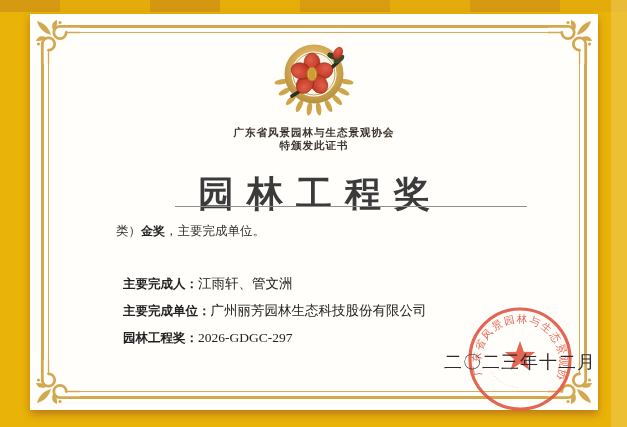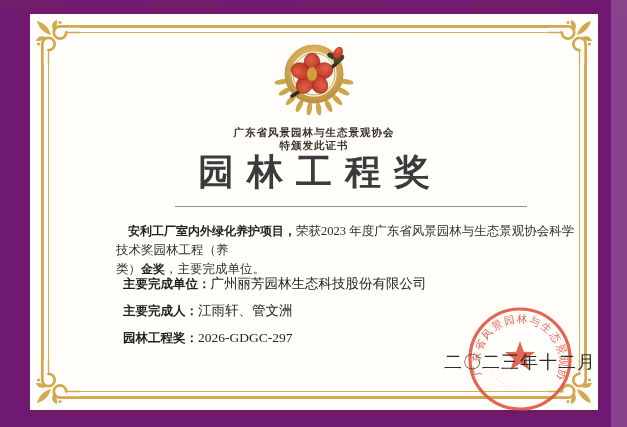--- a/index.html
+++ b/index.html
@@ -1,18 +1,18 @@
 <!DOCTYPE html>
 <html><head>
 <meta charset="utf-8">
 <style>
   html,body{margin:0;padding:0;background:#b9b9b9;}
   .stage{
     position:relative;width:627px;height:427px;overflow:hidden;
-    background:#701a75;
+    background:#eab308;
     font-family:"Liberation Serif","DejaVu Serif",serif;
   }
   .photo-edge-top{
     position:absolute;left:0;top:0;width:100%;height:12px;
     background:linear-gradient(90deg,
       rgba(120,40,60,.18) 0 60px, rgba(120,40,60,.05) 60px 150px,
       rgba(120,40,60,.20) 150px 220px, rgba(120,40,60,.04) 220px 300px,
       rgba(120,40,60,.16) 300px 390px, rgba(120,40,60,.06) 390px 470px,
       rgba(120,40,60,.18) 470px 560px, rgba(120,40,60,.05) 560px 627px);
   }
@@ -35,21 +35,21 @@
   .corner.tl{left:6px;top:6px;}
   .corner.tr{right:6px;top:6px;transform:rotate(90deg);}
   .corner.br{right:6px;bottom:6px;transform:rotate(180deg);}
   .corner.bl{left:6px;bottom:6px;transform:rotate(270deg);}
   
   .emblem-wrap{position:absolute;left:0;top:22px;width:100%;text-align:center;}
   .org-caption{margin-top:2px;font-weight:700;color:#3c342c;font-size:10.5px;
     letter-spacing:1px;line-height:13px;font-family:"Liberation Serif","DejaVu Serif",serif;}
   
   .award-title{
-    position:absolute;left:0;top:134px;width:100%;text-align:center;
+    position:absolute;left:0;top:156px;width:100%;text-align:center;
     font-size:36px;font-weight:600;color:#3b3b3b;letter-spacing:13px;text-indent:13px;
   }
   .divider{position:absolute;left:145px;top:192px;width:352px;height:1px;background:#8f8f8f;}
   
   .body-text{
     position:absolute;left:86px;top:208px;width:466px;
     font-size:12.5px;line-height:19px;color:#2f2f2f;text-align:left;
   }
   .body-text .ln1{text-indent:12px;}
   .seg-b{font-weight:700;color:#1f1f1f;font-family:"Liberation Sans","DejaVu Sans",sans-serif;font-size:12px;}
@@ -218,30 +218,29 @@
         <path d="M42,33 V43 M44,32 V44 M46,33 V43" stroke="#b2842a" stroke-width=".8"></path>
       </svg>
       <div class="org-caption">广东省风景园林与生态景观协会</div>
       <div class="org-caption" style="margin-top:0">特颁发此证书</div>
     </div>
 
     <div class="award-title">园林工程奖</div>
     <div class="divider"></div>
 
     <div class="body-text">
-      <div class="ln1"><span class="seg-b">安利工厂室内外绿化养护项目，</span><span class="seg-r">荣获2023 年度广东省风景园林与生态景观协会科学技术奖园林工程（养</span></div>
       <div class="ln2"><span class="seg-r">类）</span><span class="seg-b">金奖</span><span class="seg-r">，主要完成单位。</span></div>
     </div>
 
     <div class="fields">
       <div class="field-row">
-        <span class="field-label">主要完成单位：</span><span class="field-value">广州丽芳园林生态科技股份有限公司</span>
+        <span class="field-label">主要完成人：</span><span class="field-value">江雨轩、管文洲</span>
       </div>
       <div class="field-row">
-        <span class="field-label">主要完成人：</span><span class="field-value">江雨轩、管文洲</span>
+        <span class="field-label">主要完成单位：</span><span class="field-value">广州丽芳园林生态科技股份有限公司</span>
       </div>
       <div class="field-row">
         <span class="field-label">园林工程奖：</span><span class="field-value">2026-GDGC-297</span>
       </div>
     </div>
 
     <svg class="seal" viewBox="0 0 108 108">
       <defs>
         <path id="ringPath" d="M 16,70 A 40,40 0 1 1 92,70" fill="none"></path>
         <path id="botPath" d="M 24,68 A 36,36 0 0 0 84,68" fill="none"></path>

